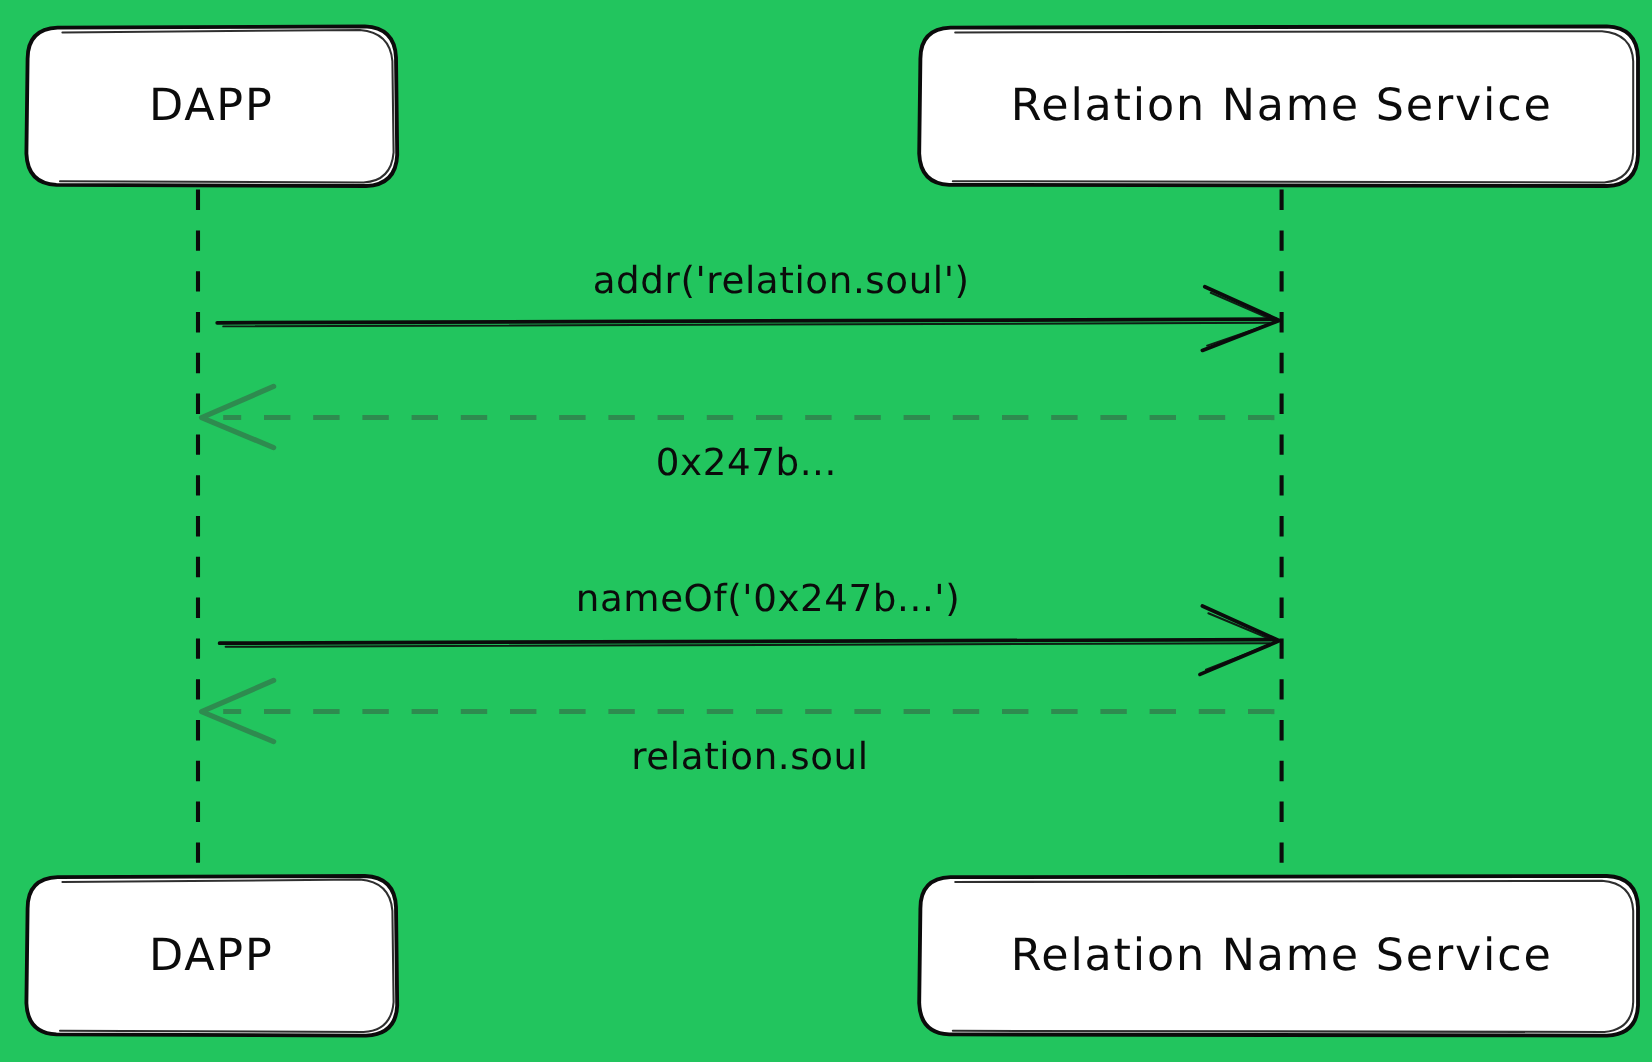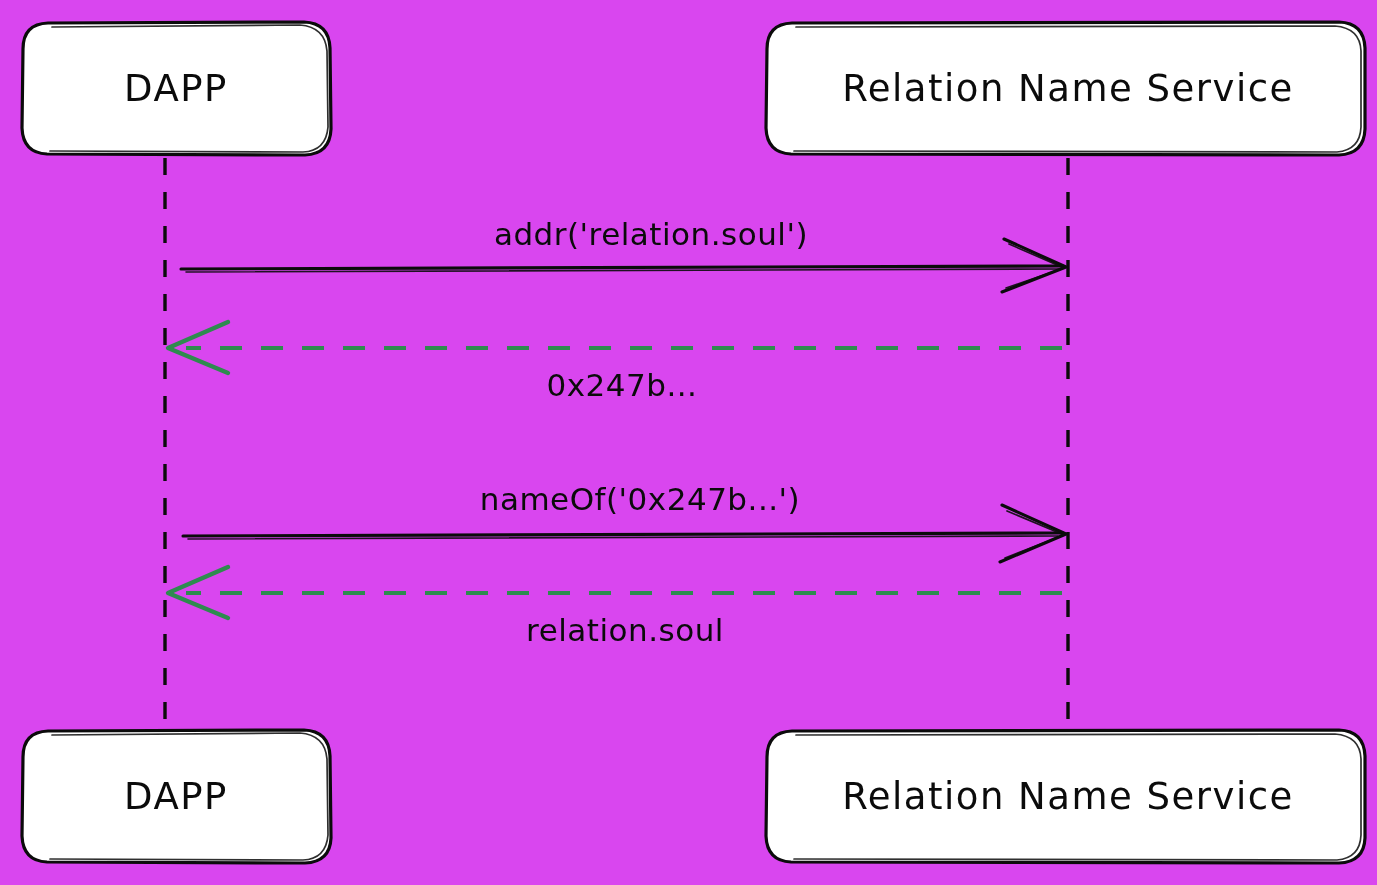--- a/index.html
+++ b/index.html
@@ -8,21 +8,21 @@
     padding: 0;
     background: #ffffff;
   }
   body {
     font-family: "DejaVu Sans", sans-serif;
   }
   #canvas {
     position: relative;
     width: 1377px;
     height: 885px;
-    background: #d946ef;
+    background: #22c55e;
     overflow: hidden;
   }
   #diagram-svg {
     position: absolute;
     top: 0;
     left: 0;
     width: 1377px;
     height: 885px;
   }
   .participant-label {

